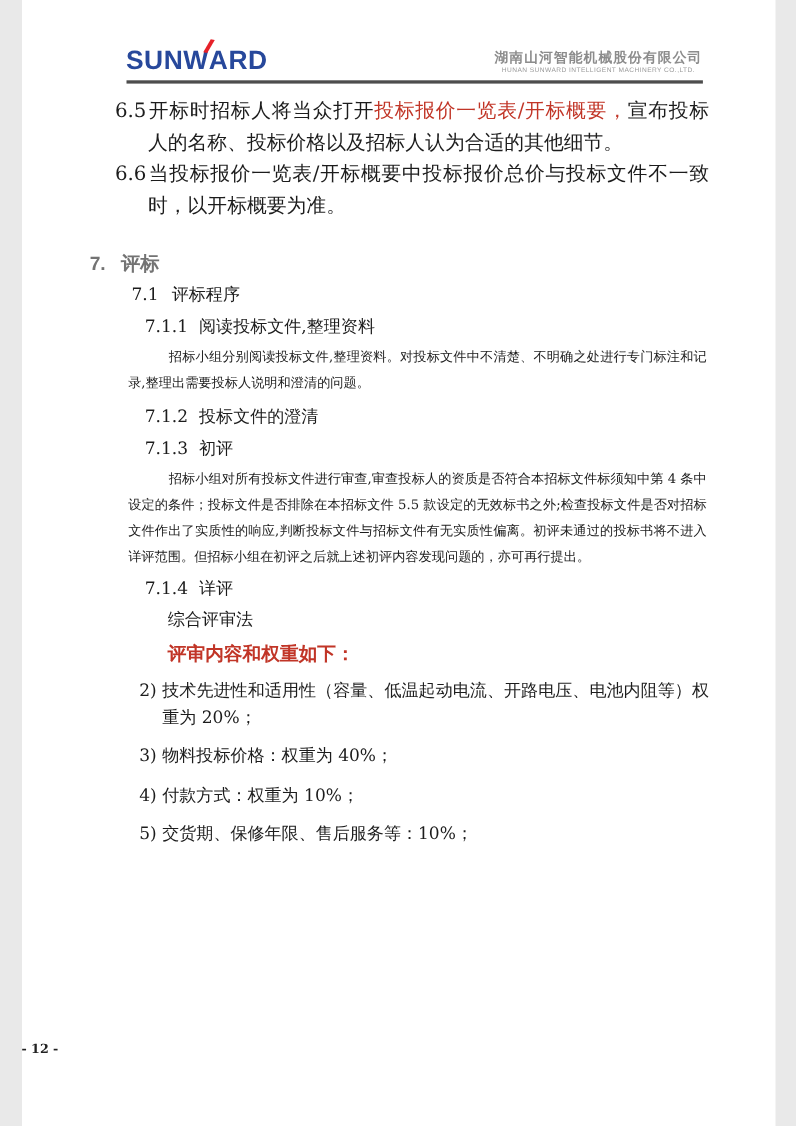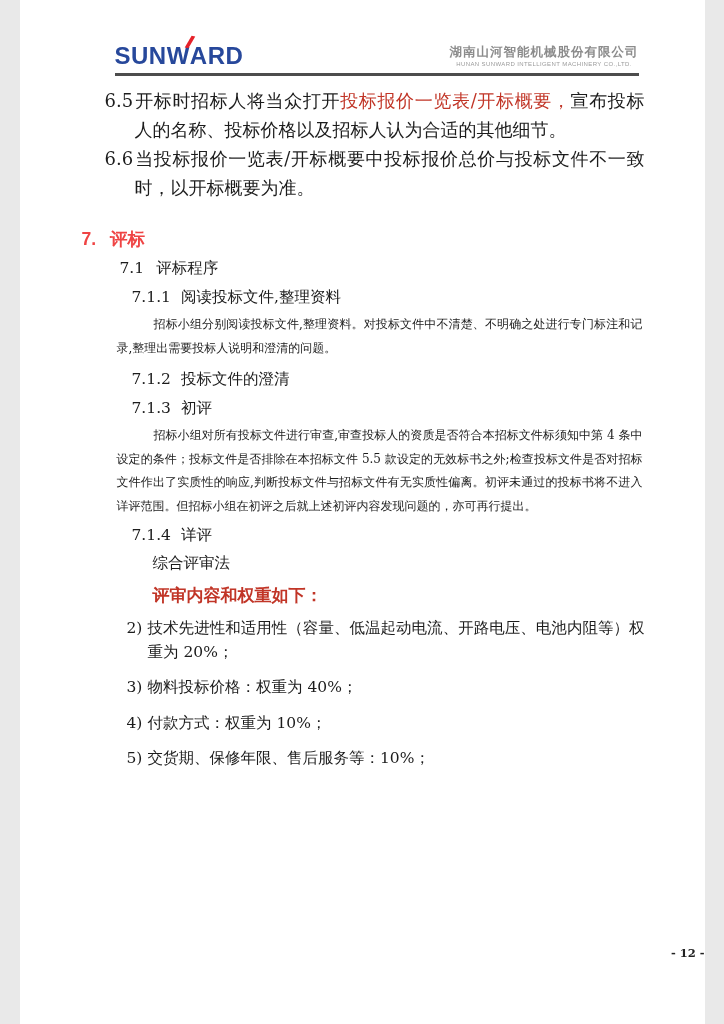--- a/index.html
+++ b/index.html
@@ -47,21 +47,21 @@
   .clauses{margin-top:10px;font-size:18px;line-height:29px;}
   .clause{
     margin-left:85px;margin-right:60px;
     padding-left:30px;text-indent:-30px;
     text-align:justify;
   }
   .clause .cnum{display:inline-block;width:30px;text-indent:0;}
   .h-section{
     margin:24px 60px 0 62px;
     font-family:"Liberation Sans","DejaVu Sans",sans-serif;
-    font-weight:bold;font-size:17.5px;line-height:26px;color:#ef4444;
+    font-weight:bold;font-size:17.5px;line-height:26px;color:#737373;
   }
   .h-section .snum{margin-right:14px;}
   .h-sub{margin:4px 60px 0 100px;font-size:15.5px;line-height:24px;}
   .h-sub .snum{margin-right:12px;}
   .h-item{margin:5px 60px 0 112px;font-size:15.5px;line-height:24px;}
   .h-item .snum{margin-right:10px;}
   .para{
     margin:4px 62px 0 97px;
     font-size:12px;line-height:23.5px;
     text-indent:37px;text-align:justify;
@@ -75,21 +75,21 @@
   .weights{margin-top:10px;font-size:15.5px;line-height:23.5px;}
   .witem{
     margin:0 60px 12px 107px;
     padding-left:21px;text-indent:-21px;
     text-align:justify;
   }
   .witem .wnum{display:inline-block;width:21px;text-indent:0;}
   
   .footer{
     position:absolute;top:946px;left:0;width:100%;
-    text-align:right;font-size:11.5px;font-weight:600;color:#222;
+    text-align:left;font-size:11.5px;font-weight:600;color:#222;
   }
 </style>
 </head>
 <body>
 
 <div class="page">
 
   <div class="header">
     <div class="logo"><span>SUN</span><span class="w"><span>W</span><span class="accent"></span></span><span>ARD</span></div>
     <div class="company">

